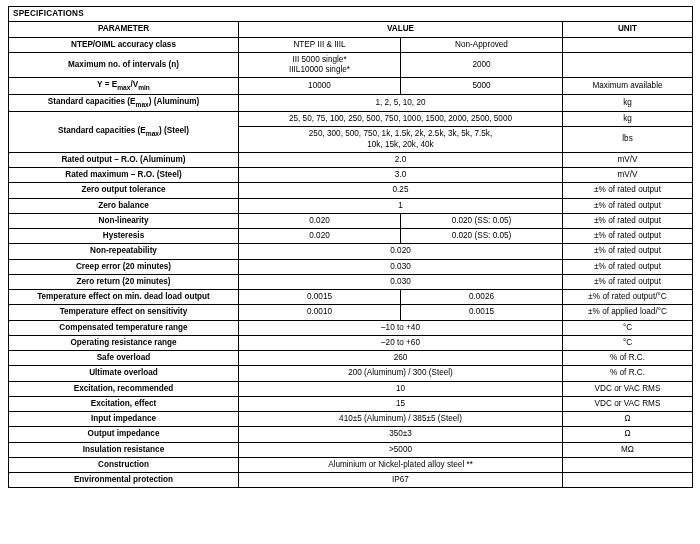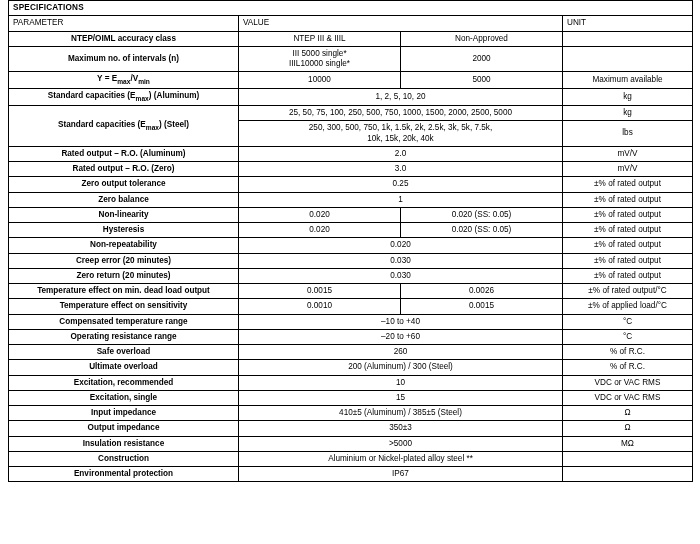--- a/index.html
+++ b/index.html
@@ -12,21 +12,21 @@
     height: 544px;
     font-family: "Liberation Sans", sans-serif;
     color: #000000;
     overflow: hidden;
   }
   #sheet {
     width: 700px;
     height: 544px;
     position: relative;
     box-sizing: border-box;
-    padding: 0 8px 0 8px;
+    padding: 6px 8px 0 8px;
   }
   table.spec {
     border-collapse: collapse;
     width: 684px;
     table-layout: fixed;
     border: 1.5px solid #000;
   }
   table.spec td {
     border: 1px solid #000;
     padding: 2px 4px;
@@ -38,22 +38,22 @@
   }
   .title-cell {
     font-weight: bold;
     font-size: 11px;
     letter-spacing: 0.2px;
     padding: 2px 4px 2px 4px;
     height: 17px;
     border-bottom: 1.5px solid #000;
   }
   .hdr {
-    font-weight: normal;
-    text-align: left;
+    font-weight: bold;
+    text-align: center;
     font-size: 8.4px;
     height: 15px;
   }
   .param {
     font-weight: bold;
     text-align: center;
     padding-left: 4px;
   }
   .ctr {
     text-align: center;
@@ -120,21 +120,21 @@
         <tr>
           <td class="ctr tall" colspan="2">250, 300, 500, 750, 1k, 1.5k, 2k, 2.5k, 3k, 5k, 7.5k,<br>10k, 15k, 20k, 40k</td>
           <td class="ctr">lbs</td>
         </tr>
         <tr>
           <td class="param">Rated output – R.O. (Aluminum)</td>
           <td class="ctr" colspan="2">2.0</td>
           <td class="ctr">mV/V</td>
         </tr>
         <tr>
-          <td class="param">Rated output – R.O. (Zero)</td>
+          <td class="param">Rated maximum – R.O. (Steel)</td>
           <td class="ctr" colspan="2">3.0</td>
           <td class="ctr">mV/V</td>
         </tr>
         <tr>
           <td class="param">Zero output tolerance</td>
           <td class="ctr" colspan="2">0.25</td>
           <td class="ctr">±% of rated output</td>
         </tr>
         <tr>
           <td class="param">Zero balance</td>
@@ -199,21 +199,21 @@
           <td class="param">Ultimate overload</td>
           <td class="ctr" colspan="2">200 (Aluminum) / 300 (Steel)</td>
           <td class="ctr">% of R.C.</td>
         </tr>
         <tr>
           <td class="param">Excitation, recommended</td>
           <td class="ctr" colspan="2">10</td>
           <td class="ctr">VDC or VAC RMS</td>
         </tr>
         <tr>
-          <td class="param">Excitation, single</td>
+          <td class="param">Excitation, effect</td>
           <td class="ctr" colspan="2">15</td>
           <td class="ctr">VDC or VAC RMS</td>
         </tr>
         <tr>
           <td class="param">Input impedance</td>
           <td class="ctr" colspan="2">410±5 (Aluminum) / 385±5 (Steel)</td>
           <td class="ctr">Ω</td>
         </tr>
         <tr>
           <td class="param">Output impedance</td>

